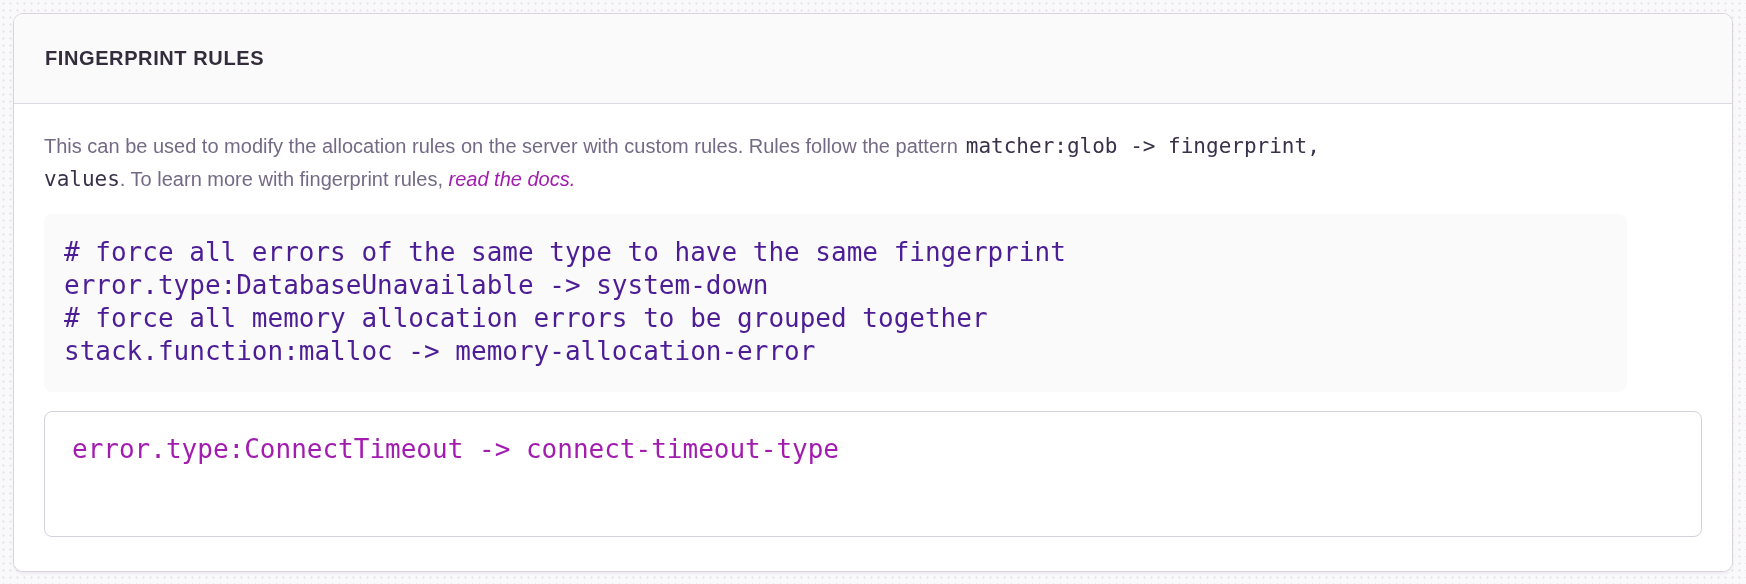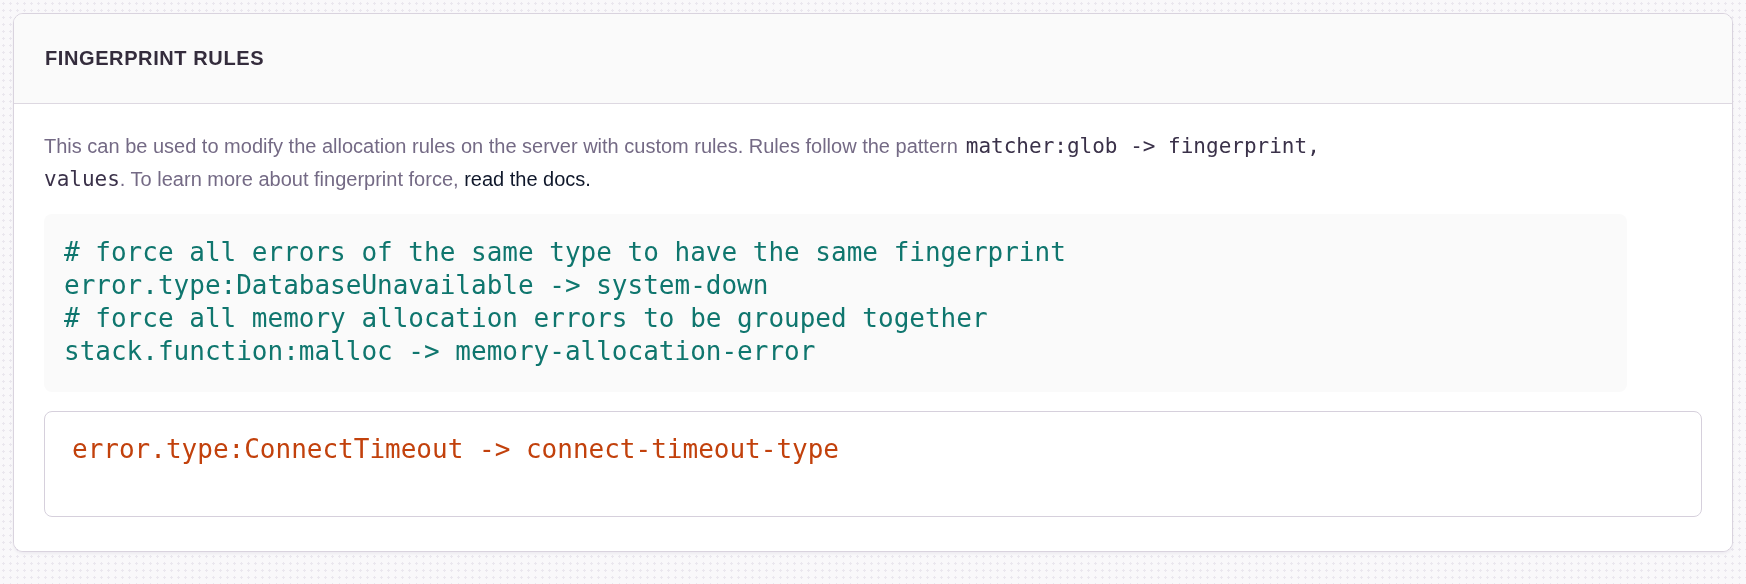--- a/index.html
+++ b/index.html
@@ -45,64 +45,65 @@
     color: #746a85;
   }
   .inline-code {
     font-family: "DejaVu Sans Mono", monospace;
     font-size: 21px;
     color: #3a3149;
   }
   .inline-code.first { margin-left: 8px; }
   .inline-code.second { }
   .docs-link {
-    color: #0f172a;
+    color: #a21caf;
     text-decoration: none;
     cursor: pointer;
+    font-style: italic;
   }
   .example-block {
     margin: 18px 75px 0 0;
     padding: 22px 20px 24px 20px;
     background: #fafafa;
     border-radius: 8px;
     font-family: "DejaVu Sans Mono", monospace;
     font-size: 26px;
     line-height: 33px;
-    color: #0f766e;
+    color: #4c1d95;
     white-space: pre;
     overflow: hidden;
   }
   .rules-textarea {
     display: block;
     margin-top: 19px;
     width: 100%;
-    height: 106px;
+    height: 126px;
     padding: 21px 27px;
     font-family: "DejaVu Sans Mono", monospace;
     font-size: 26px;
     line-height: 33px;
-    color: #c2410c;
+    color: #a21caf;
     background: #ffffff;
     border: 1px solid #d6d0dc;
     border-radius: 8px;
     resize: none;
     outline: none;
     white-space: pre;
     overflow: hidden;
   }
 </style>
 </head>
 <body>
 
 <div class="panel">
   <div class="panel-header">
     <span class="panel-title">FINGERPRINT RULES</span>
   </div>
   <div class="panel-body">
-    <p class="description"><span>This can be used to modify the allocation rules on the server with custom rules. Rules follow the pattern</span><code class="inline-code first">matcher:glob -&gt; fingerprint,</code><br><code class="inline-code second">values</code><span>. To learn more about fingerprint force, </span><a class="docs-link">read the docs.</a></p>
+    <p class="description"><span>This can be used to modify the allocation rules on the server with custom rules. Rules follow the pattern</span><code class="inline-code first">matcher:glob -&gt; fingerprint,</code><br><code class="inline-code second">values</code><span>. To learn more with fingerprint rules, </span><a class="docs-link">read the docs.</a></p>
 
     <pre class="example-block"># force all errors of the same type to have the same fingerprint
 error.type:DatabaseUnavailable -&gt; system-down
 # force all memory allocation errors to be grouped together
 stack.function:malloc -&gt; memory-allocation-error</pre>
 
     <textarea class="rules-textarea" spellcheck="false" style="">error.type:ConnectTimeout -&gt; connect-timeout-type</textarea>
   </div>
 </div>
 

